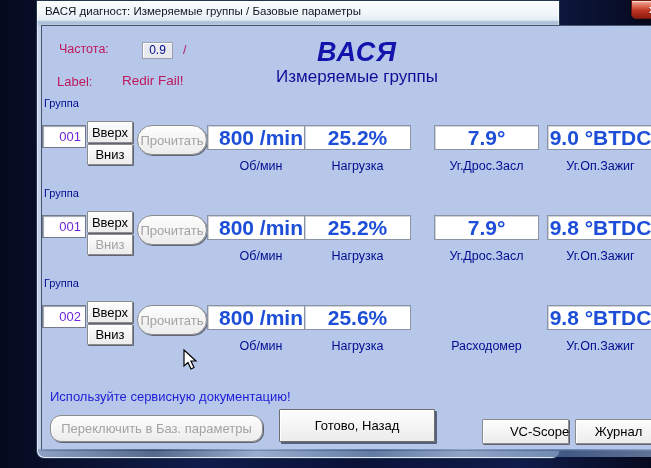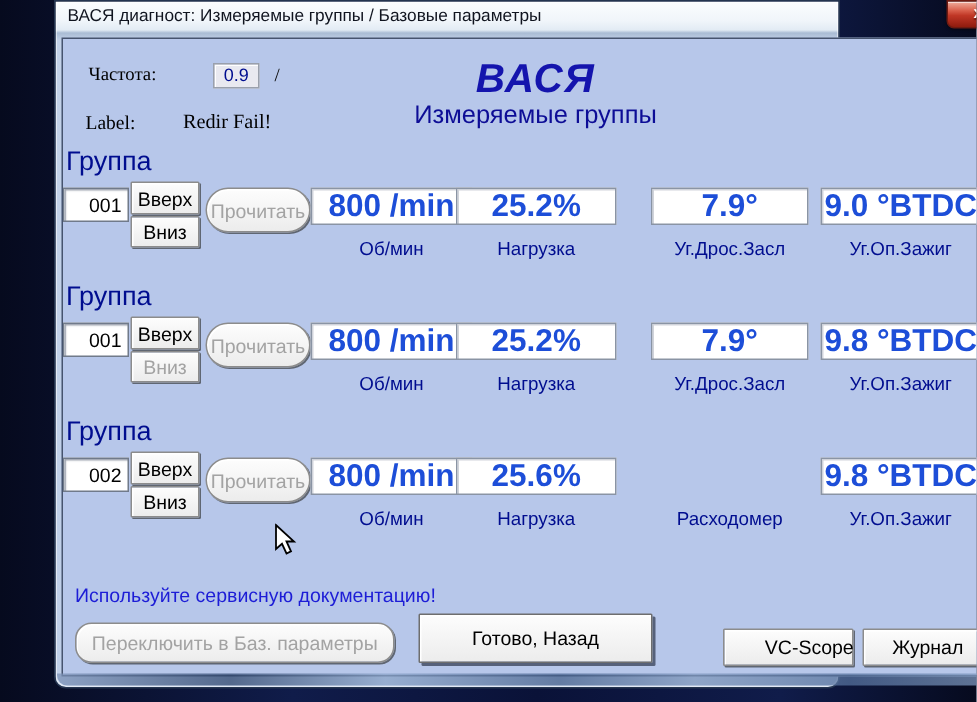--- a/index.html
+++ b/index.html
@@ -35,45 +35,45 @@
     position:absolute; left:1px; bottom:1px; width:644px; height:8px;
     border-radius:0 0 7px 7px;
     background: linear-gradient(90deg,#7d93b8,#30476e 18%,#8aa3c8 34%,#45608c 52%,#7f97bd 66%,#54709c 82%,#8aa3c8);
     opacity:.75;
   }
   
   .client {
     position:absolute; left:4px; top:24px; width:639px; height:426px;
     background:#b7c7ea; border:1px solid #46546e;
   }
-  .lbl { position:absolute; font-size:12.5px; color:#000000; white-space:nowrap;font-family:Liberation Serif, serif; }
+  .lbl { position:absolute; font-size:12.5px; color:#be185d; white-space:nowrap; }
   .freq-box {
     position:absolute; left:100px; top:16px; width:31px; height:17px;
     background:#e9e9f0; border:1px solid #9aa0ac;
     box-shadow: inset 1px 1px 0 #ffffff;
     color:#000d8f; font-size:12px; text-align:center; line-height:15px;
   }
   .app-title {
     position:absolute; left:170px; top:11px; width:290px; text-align:center;
     font-size:27px; font-weight:bold; font-style:italic; color:#1414ad;
     letter-spacing:1px;
   }
   .app-subtitle {
     position:absolute; left:140px; top:41px; width:350px; text-align:center;
     font-size:17px; color:#0d0d96;
   }
   
   .group { position:absolute; left:0; width:639px; height:90px; }
   .group.g1 { top:71px; } .group.g2 { top:161px; } .group.g3 { top:251px; }
-  .grp-label { position:absolute; left:2px; top:0; font-size:18px; color:#000d8f; }
+  .grp-label { position:absolute; left:2px; top:0; font-size:11px; color:#000d8f; }
   .grp-input {
     position:absolute; left:0; top:28px; width:44px; height:23px;
     background:#fff; border:1px solid #707a8a;
     box-shadow: inset 1px 1px 1px rgba(90,100,120,.6);
-    font-family:"Liberation Sans",sans-serif; font-size:13px; color:#000000;
+    font-family:"Liberation Sans",sans-serif; font-size:13px; color:#6d28d9;
     text-align:right; padding-right:4px;
   }
   .btn {
     position:absolute; background:linear-gradient(180deg,#fdfdfd,#ececec);
     border:1px solid #8c8c8c; box-shadow:1px 1px 0 #5f6672, inset 1px 1px 0 #ffffff;
     font-family:"Liberation Sans",sans-serif; font-size:13px; color:#000;
     text-align:center; cursor:default; border-radius:1px;
     display:flex; align-items:center; justify-content:center; white-space:nowrap;
   }
   .btn.disabled { color:#a3a3a3; }

